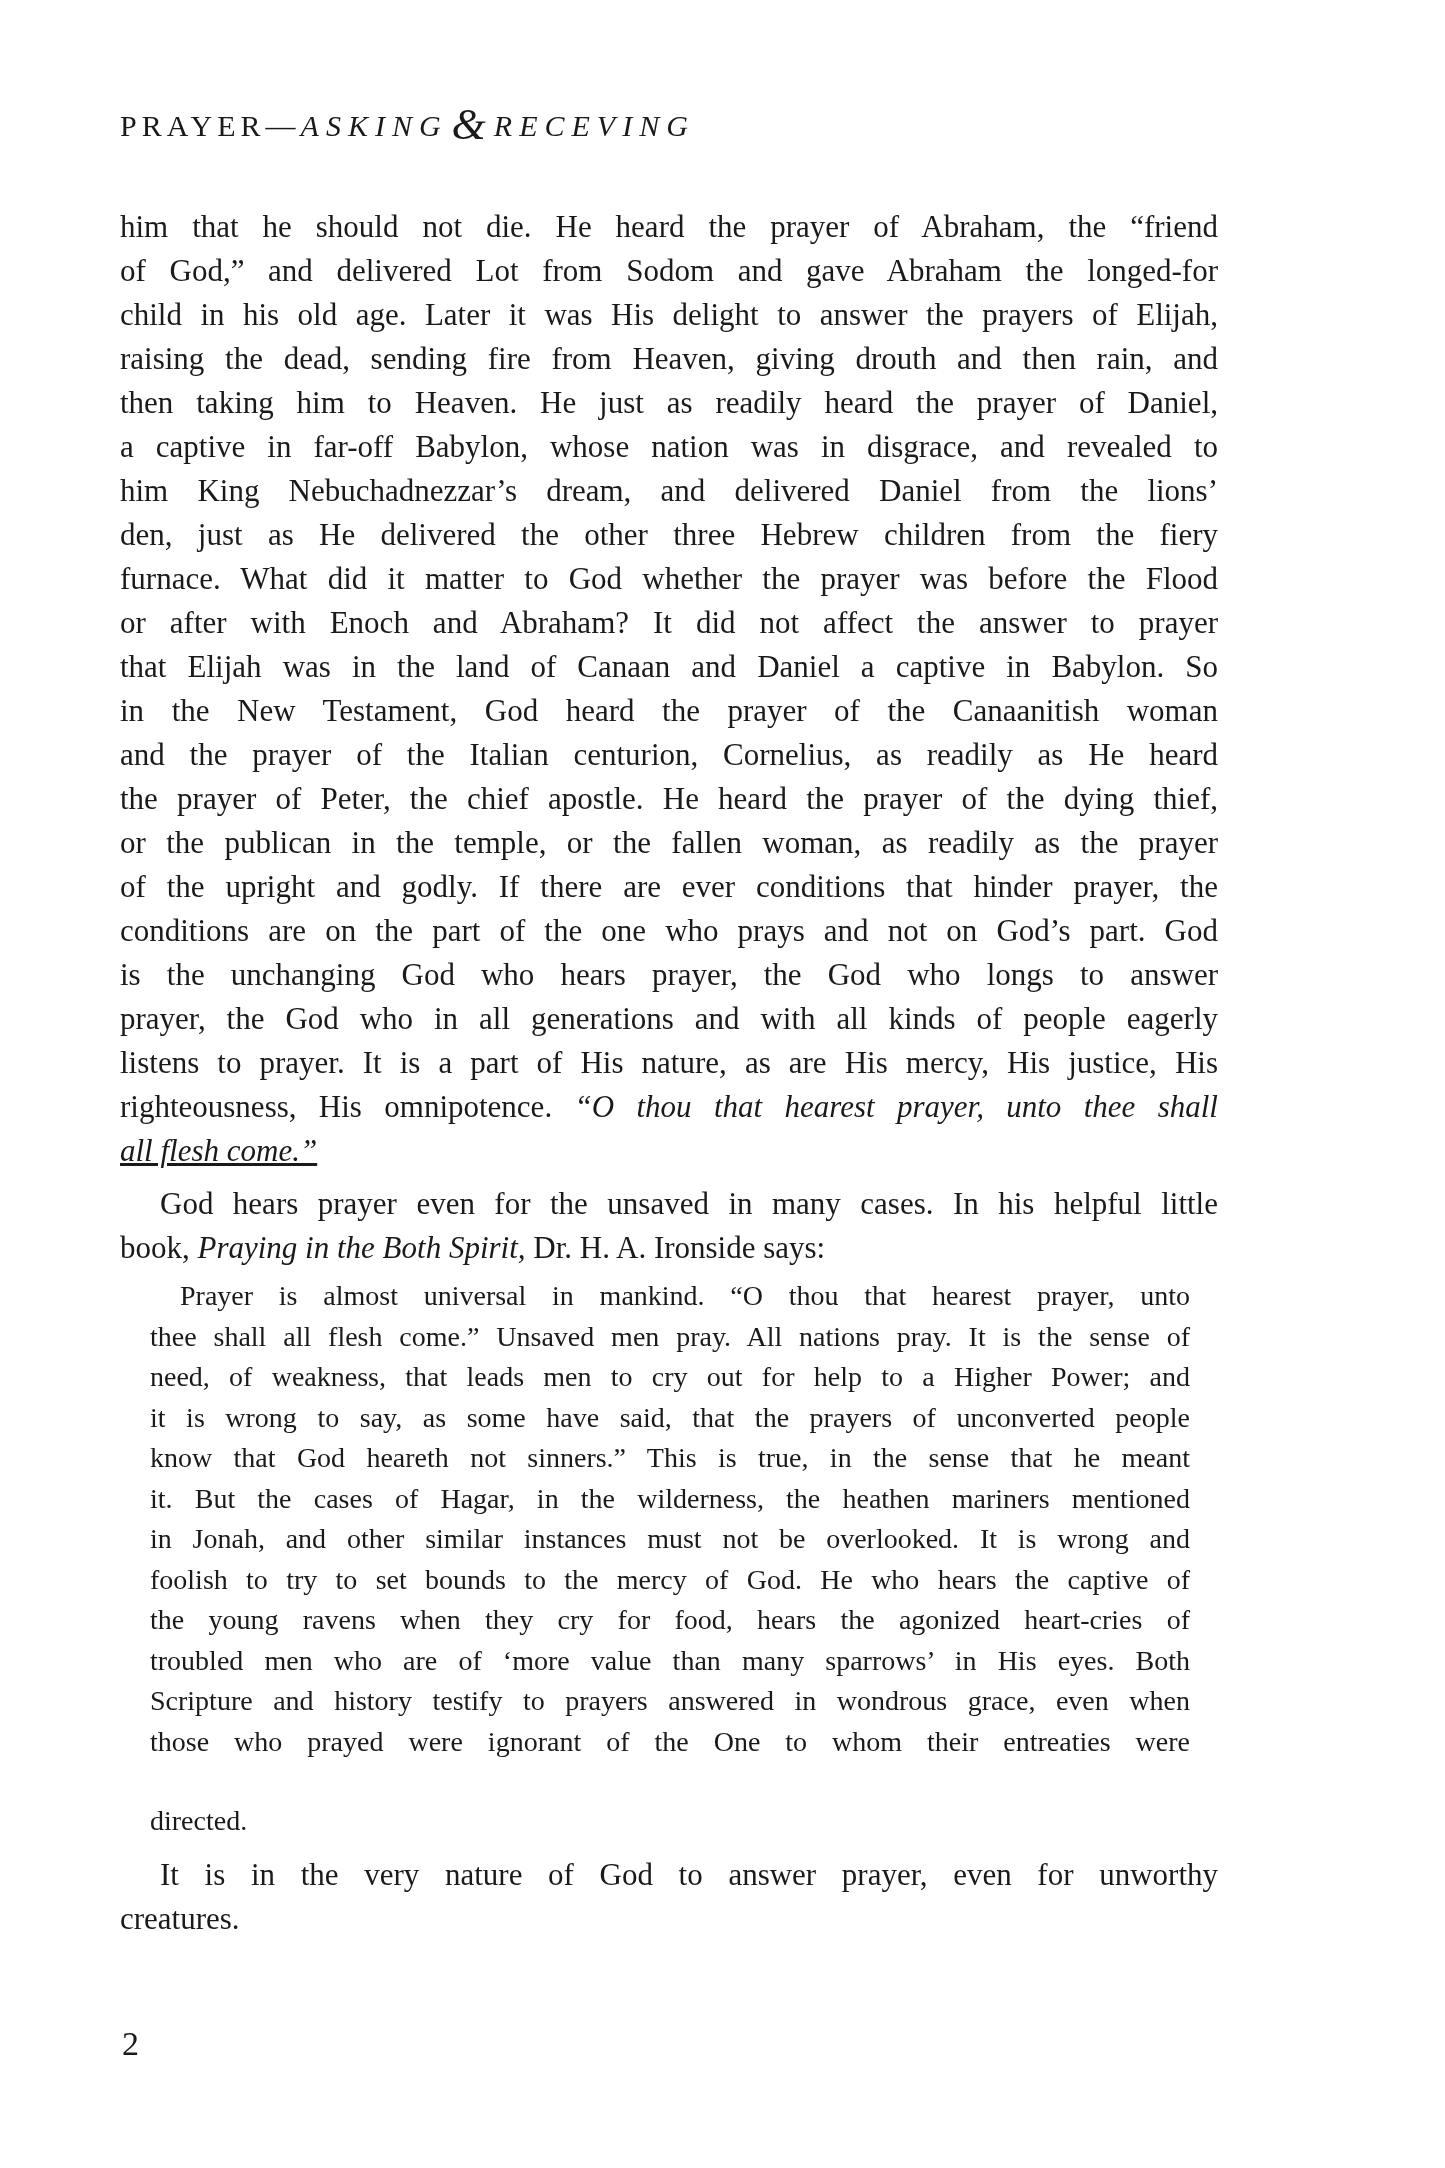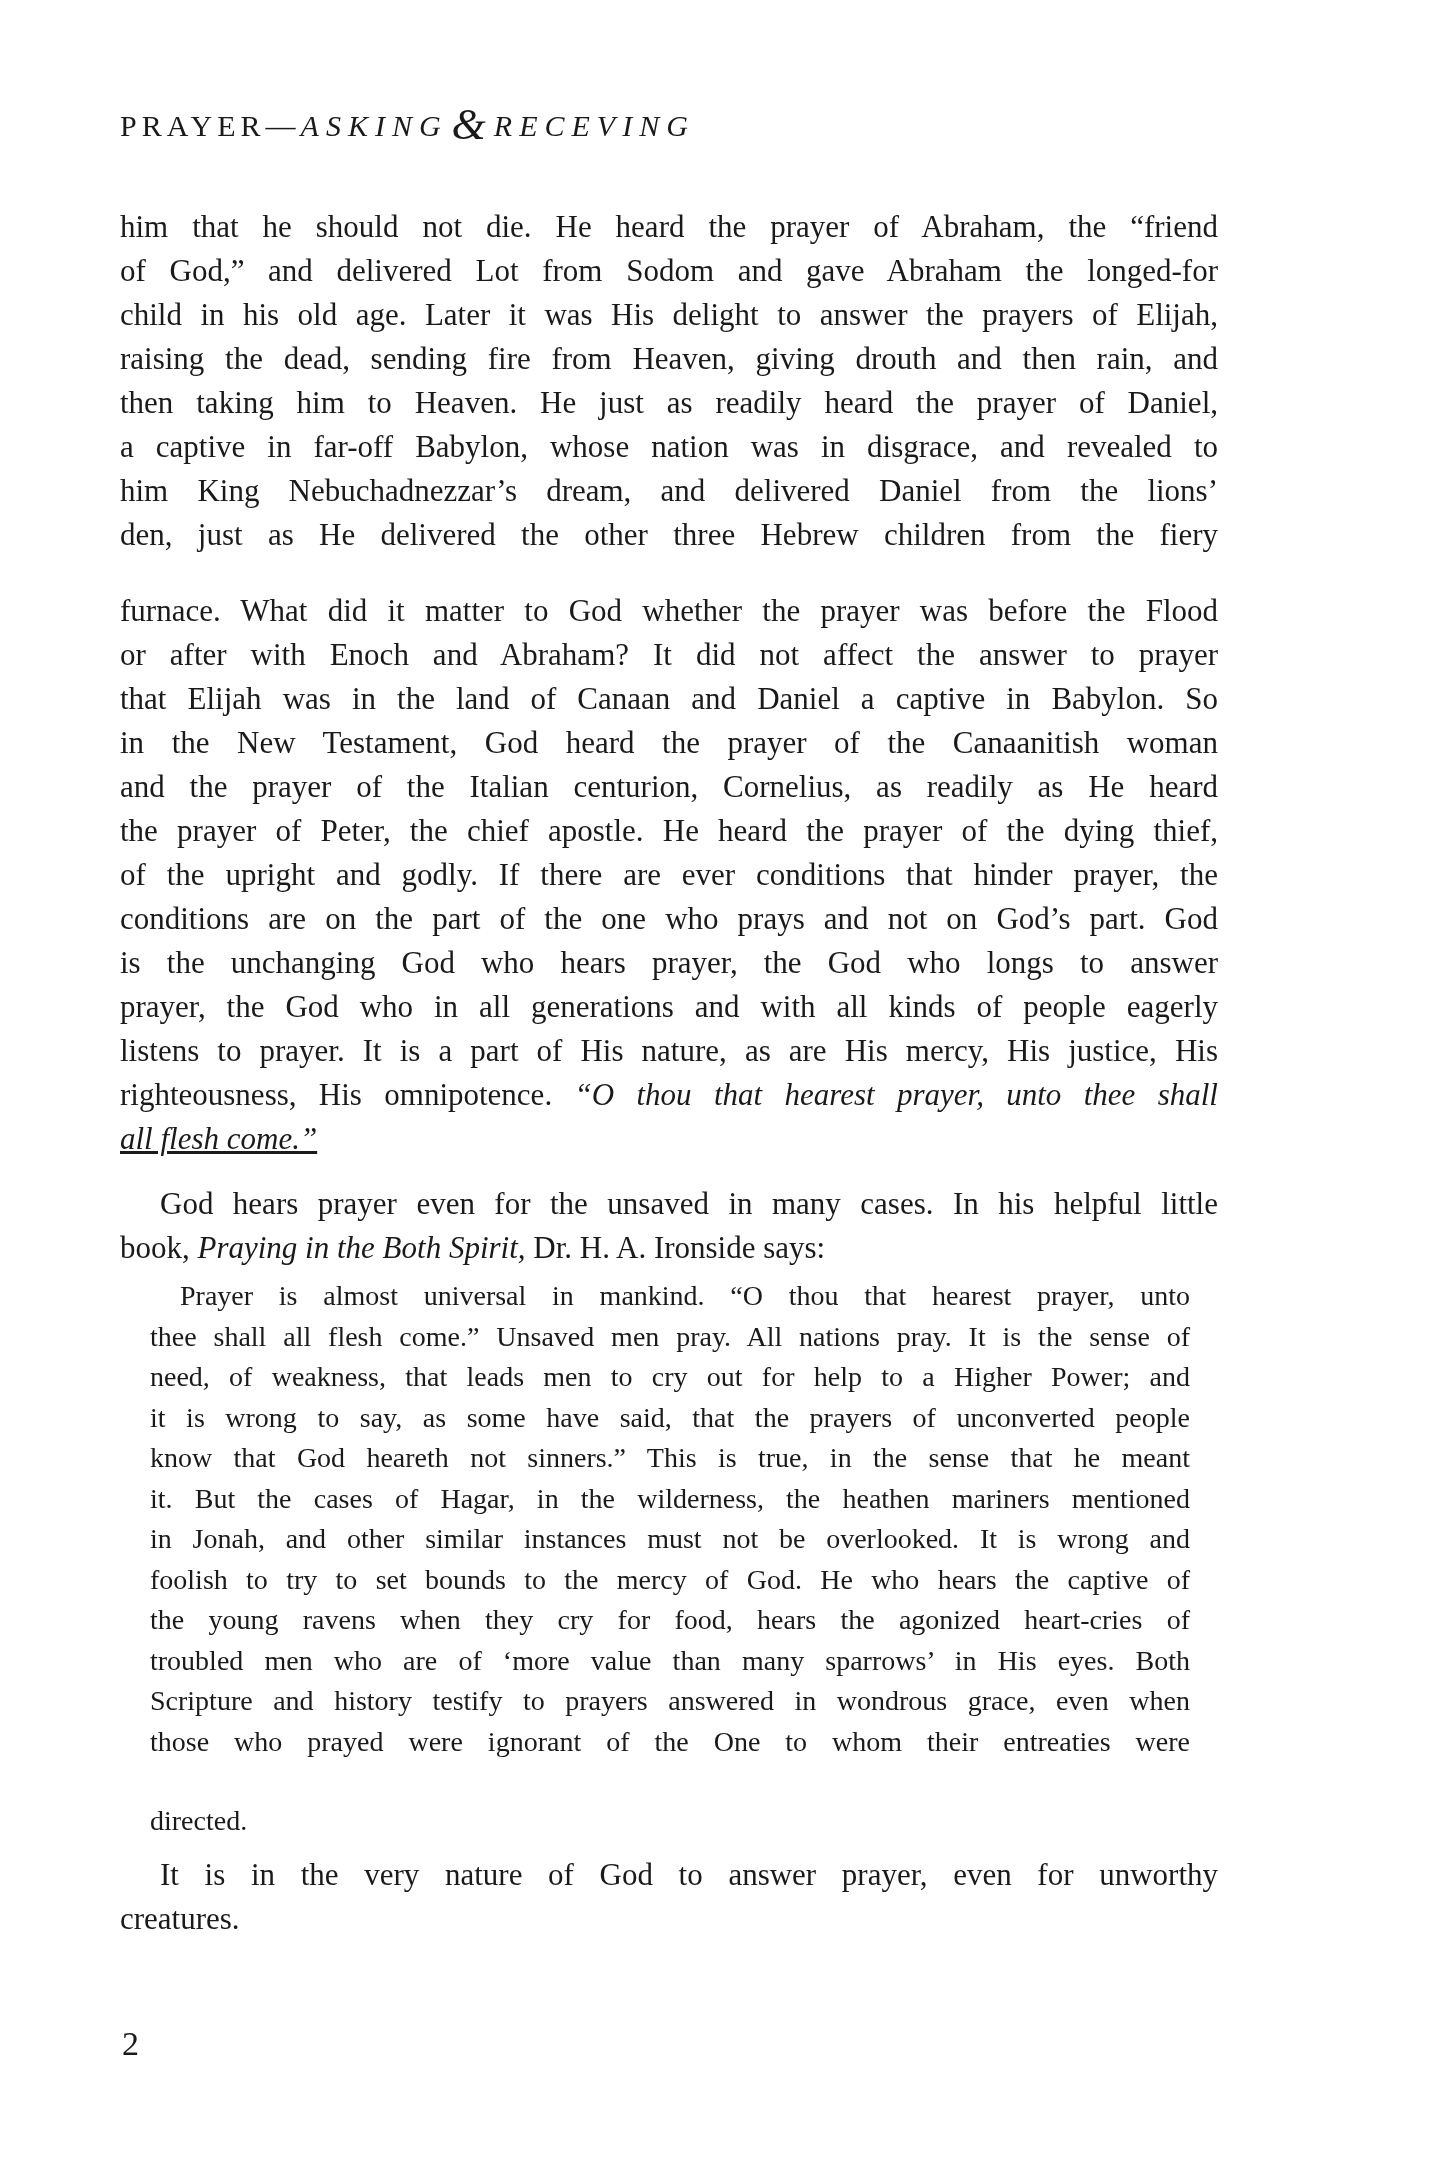--- a/index.html
+++ b/index.html
@@ -103,26 +103,27 @@
 
   <div class="body-block" style="top:205px;">
     <span class="line" style="white-space: normal;">him that he should not die. He heard the prayer of Abraham, the “friend</span>
     <span class="line" style="white-space: normal;">of God,” and delivered Lot from Sodom and gave Abraham the longed-for</span>
     <span class="line" style="white-space: normal;">child in his old age. Later it was His delight to answer the prayers of Elijah,</span>
     <span class="line" style="white-space: normal;">raising the dead, sending fire from Heaven, giving drouth and then rain, and</span>
     <span class="line" style="white-space: normal;">then taking him to Heaven. He just as readily heard the prayer of Daniel,</span>
     <span class="line" style="white-space: normal;">a captive in far-off Babylon, whose nation was in disgrace, and revealed to</span>
     <span class="line" style="white-space: normal;">him King Nebuchadnezzar’s dream, and delivered Daniel from the lions’</span>
     <span class="line" style="white-space: normal;">den, just as He delivered the other three Hebrew children from the fiery</span>
-    <span class="line" style="white-space: normal; margin-top: 32px;">furnace. What did it matter to God whether the prayer was before the Flood</span>
+    <span class="line" style="white-space: normal;">furnace. What did it matter to God whether the prayer was before the Flood</span>
     <span class="line" style="white-space: normal;">or after with Enoch and Abraham? It did not affect the answer to prayer</span>
     <span class="line" style="white-space: normal;">that Elijah was in the land of Canaan and Daniel a captive in Babylon. So</span>
     <span class="line" style="white-space: normal;">in the New Testament, God heard the prayer of the Canaanitish woman</span>
     <span class="line" style="white-space: normal;">and the prayer of the Italian centurion, Cornelius, as readily as He heard</span>
     <span class="line" style="white-space: normal;">the prayer of Peter, the chief apostle. He heard the prayer of the dying thief,</span>
+    <span class="line" style="white-space: normal;">or the publican in the temple, or the fallen woman, as readily as the prayer</span>
     <span class="line" style="white-space: normal;">of the upright and godly. If there are ever conditions that hinder prayer, the</span>
     <span class="line" style="white-space: normal;">conditions are on the part of the one who prays and not on God’s part. God</span>
     <span class="line" style="white-space: normal;">is the unchanging God who hears prayer, the God who longs to answer</span>
     <span class="line" style="white-space: normal;">prayer, the God who in all generations and with all kinds of people eagerly</span>
     <span class="line" style="white-space: normal;">listens to prayer. It is a part of His nature, as are His mercy, His justice, His</span>
     <span class="line" style="white-space: normal;"><span>righteousness, His omnipotence. </span><span class="it">“O thou that hearest prayer, unto thee shall</span></span>
     <span class="line last" style="white-space: normal; text-decoration: underline;"><span class="it">all flesh come.”</span></span>
   </div>
 
   <div class="body-block" style="top:1182px;">

